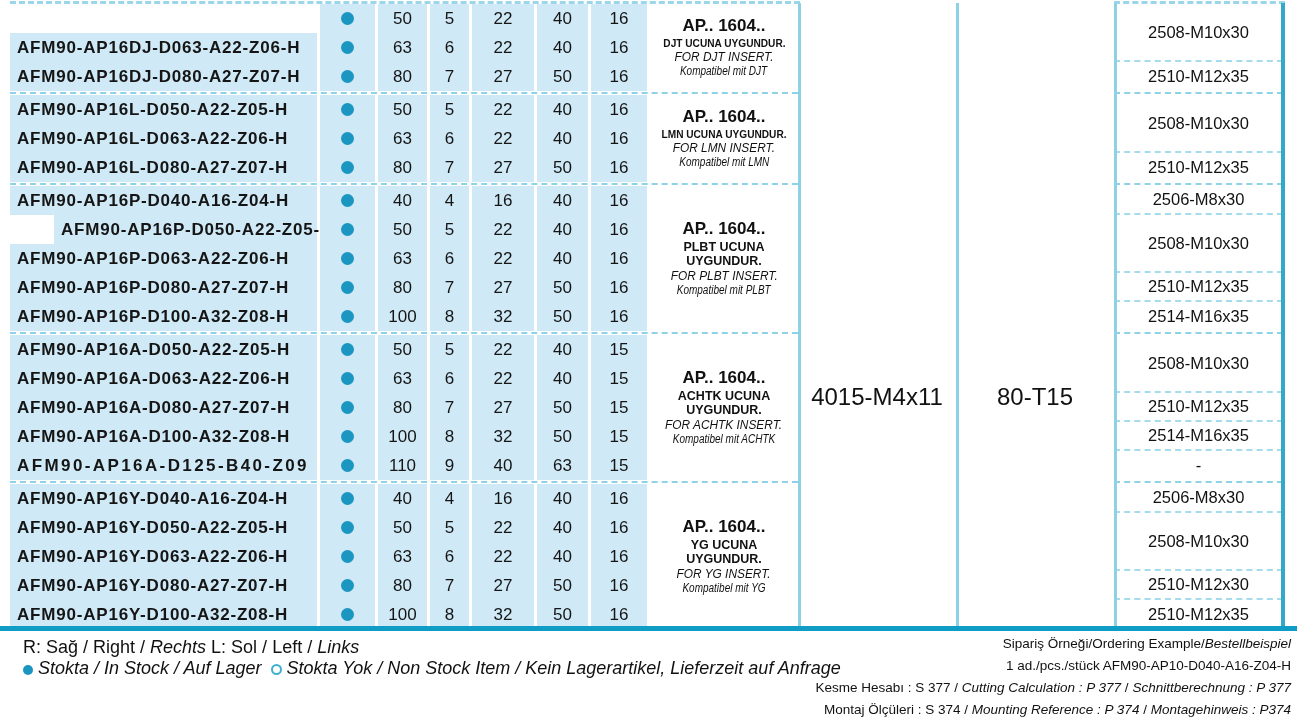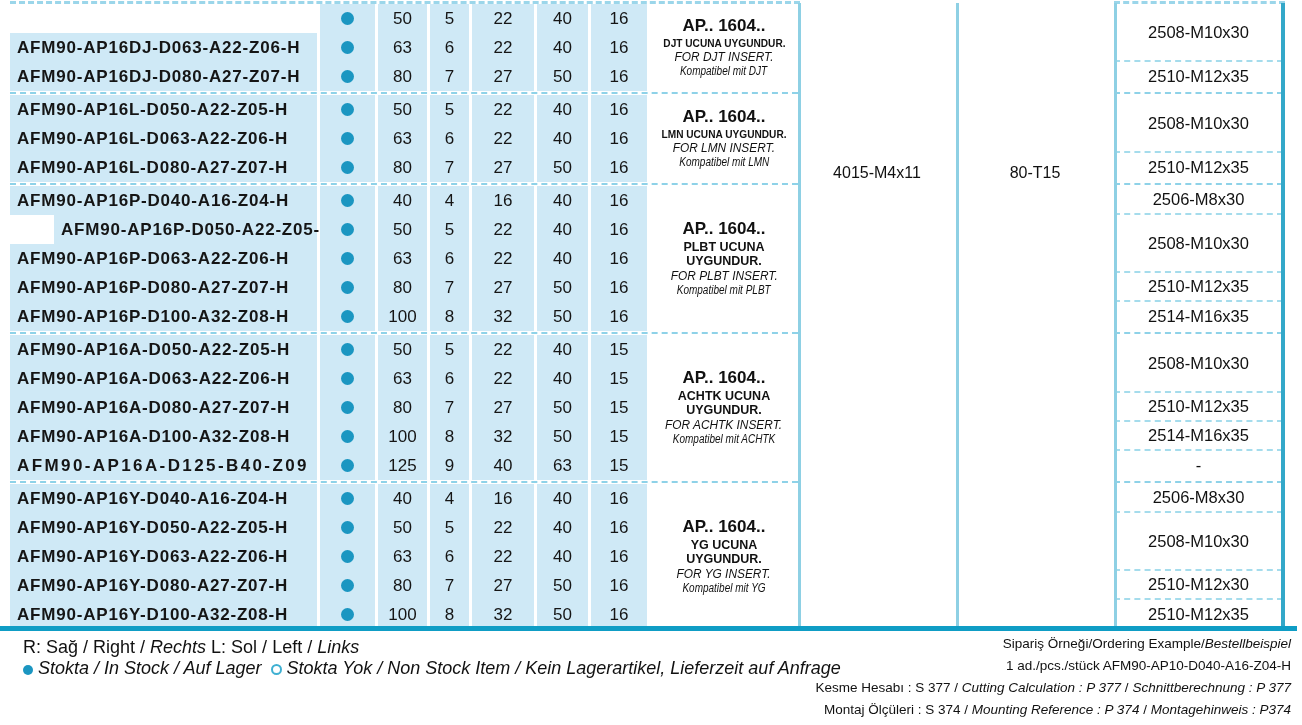--- a/index.html
+++ b/index.html
@@ -15,21 +15,21 @@
   .stock-cell{}
   .dot{width:13px;height:13px;border-radius:50%;background:#1b96c1;}
   .num-cell{font-size:17px;}
   .info-cell{background:#fff;display:flex;flex-direction:column;align-items:center;justify-content:center;text-align:center;grid-column:8;line-height:1.15;}
   .n-title{font-weight:bold;font-size:17px;margin-bottom:1px;}
   .n-tr{font-weight:bold;font-size:11.5px;}
   .note-3 .n-tr{white-space:nowrap;transform:scaleX(0.88);}
   .note-5 .n-tr{max-width:112px;font-size:12.5px;}
   .n-en{font-style:italic;font-size:12.5px;white-space:nowrap;transform:scaleX(0.95);}
   .n-de{font-style:italic;font-size:12.5px;white-space:nowrap;transform:scaleX(0.8);}
-  .mount-cell,.torx-cell{background:#fff;grid-row:1/26;display:flex;justify-content:center;align-items:flex-start;padding-top:160px;font-size:16px;}
+  .mount-cell,.torx-cell{background:#fff;grid-row:1/26;display:flex;justify-content:center;align-items:center;padding-top:160px;font-size:24px;}
   .mount-cell{grid-column:9;}
   .torx-cell{grid-column:10;}
   .screw-cell{background:#fff;grid-column:11;display:flex;align-items:center;justify-content:center;font-size:16.5px;border-bottom:2px dashed #a5dcec;}
   .screw-cell.last{border-bottom:none;}
   .sep{background:#fff;position:relative;}
   .sep-left{grid-column:1/9;}
   .sep-right{grid-column:11;}
   .sep::after{content:"";position:absolute;left:0;right:0;top:1px;border-top:2.5px dashed #8ed2e8;}
   .vline{position:absolute;top:-1px;width:3px;height:627px;background:#8ed0e4;}
   .vl1{left:788px;}.vl2{left:946px;}.vl3{left:1104px;}
@@ -222,21 +222,21 @@
         </div>
         <div class="cell num-cell" style="grid-area: 18 / 3;">100</div>
         <div class="cell num-cell" style="grid-area: 18 / 4;">8</div>
         <div class="cell num-cell" style="grid-area: 18 / 5;">32</div>
         <div class="cell num-cell" style="grid-area: 18 / 6;">50</div>
         <div class="cell num-cell" style="grid-area: 18 / 7;">15</div>
         <div class="cell code-cell code-wide" style="grid-area: 19 / 1;">AFM90-AP16A-D125-B40-Z09</div>
         <div class="cell stock-cell" style="grid-area: 19 / 2;">
           <div class="dot" style="width: 13px;"></div>
         </div>
-        <div class="cell num-cell" style="grid-area: 19 / 3;">125</div>
+        <div class="cell num-cell" style="grid-area: 19 / 3;">110</div>
         <div class="cell num-cell" style="grid-area: 19 / 4;">9</div>
         <div class="cell num-cell" style="grid-area: 19 / 5;">40</div>
         <div class="cell num-cell" style="grid-area: 19 / 6;">63</div>
         <div class="cell num-cell" style="grid-area: 19 / 7;">15</div>
         <div class="info-cell note-5" style="grid-row: 15 / span 5;">
           <div class="n-title">AP.. 1604..</div>
           <div class="n-tr">ACHTK UCUNA UYGUNDUR.</div>
           <div class="n-en">FOR ACHTK INSERT.</div>
           <div class="n-de">Kompatibel mit ACHTK</div>
         </div>

